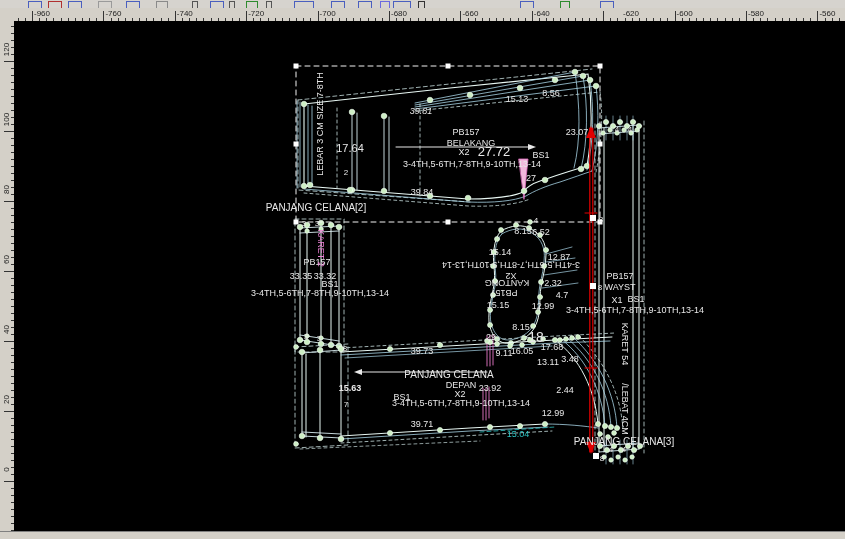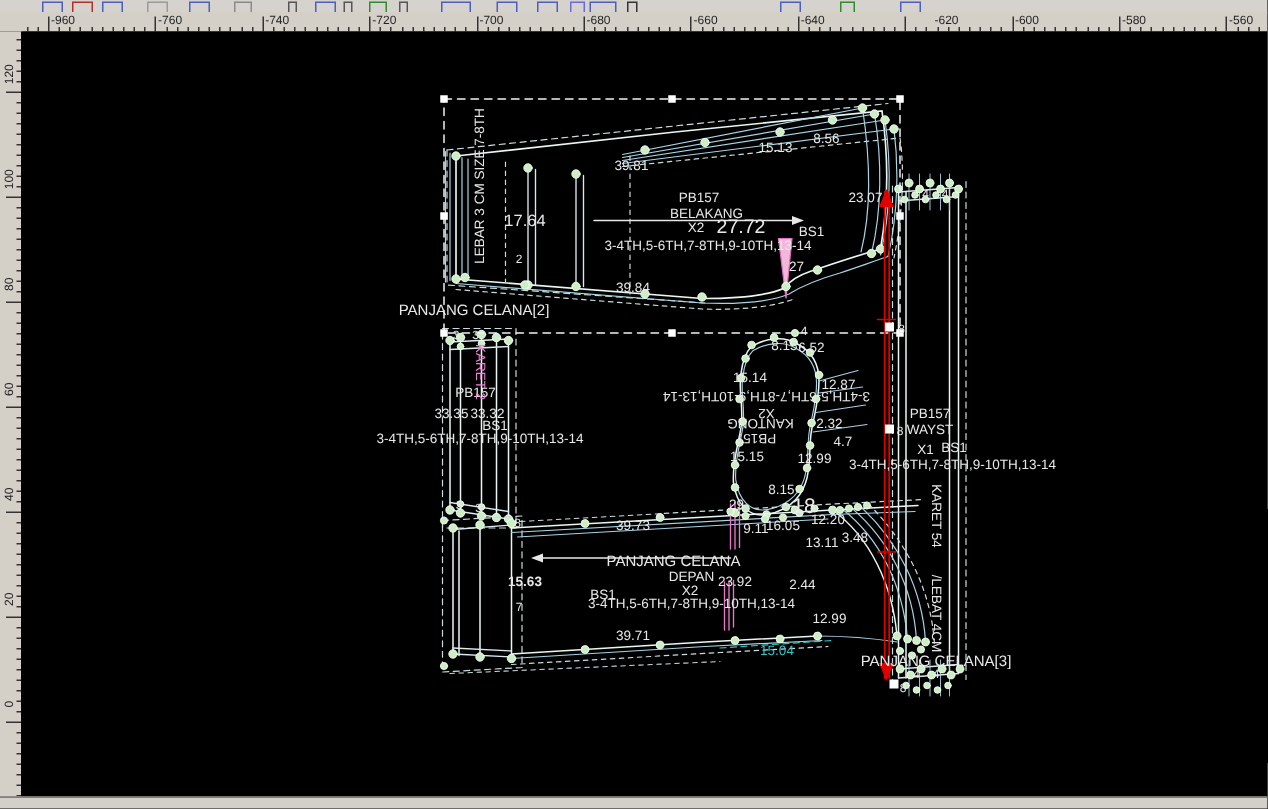--- a/index.html
+++ b/index.html
@@ -501,21 +501,21 @@
             <rect x="590" y="215" width="6" height="6"></rect>
             <rect x="590" y="283" width="6" height="6"></rect>
             <rect x="593" y="453" width="6" height="6"></rect>
           </g>
         </g>
 
       </g>
     </svg>
 
     <div id="labels-layer">
-        <div class="clabel" style="left: 421px; top: 111px; font-size: 9px; color: rgb(232, 232, 232); transform: translate(-50%, -50%);">39.81</div>
+        <div class="clabel" style="left: 421px; top: 111px; font-size: 9px; color: rgb(232, 232, 232); transform: translate(-50%, -50%); font-style: italic;">39.81</div>
         <div class="clabel" style="left: 517px; top: 99px; font-size: 9px; color: rgb(232, 232, 232); transform: translate(-50%, -50%);">15.13</div>
         <div class="clabel" style="left: 551px; top: 93px; font-size: 9px; color: rgb(232, 232, 232); transform: translate(-50%, -50%);">8.56</div>
         <div class="clabel" style="left: 577px; top: 132px; font-size: 9px; color: rgb(232, 232, 232); transform: translate(-50%, -50%);">23.07</div>
         <div class="clabel" style="left: 466px; top: 132px; font-size: 9px; color: rgb(232, 232, 232); transform: translate(-50%, -50%);">PB157</div>
         <div class="clabel" style="left: 471px; top: 143px; font-size: 9px; color: rgb(232, 232, 232); transform: translate(-50%, -50%);">BELAKANG</div>
         <div class="clabel" style="left: 464px; top: 152px; font-size: 9px; color: rgb(232, 232, 232); transform: translate(-50%, -50%);">X2</div>
         <div class="clabel" style="left: 494px; top: 151px; font-size: 13px; color: rgb(232, 232, 232); transform: translate(-50%, -50%);">27.72</div>
         <div class="clabel" style="left: 541px; top: 155px; font-size: 9px; color: rgb(232, 232, 232); transform: translate(-50%, -50%);">BS1</div>
         <div class="clabel" style="left: 472px; top: 164px; font-size: 9px; color: rgb(232, 232, 232); transform: translate(-50%, -50%);">3-4TH,5-6TH,7-8TH,9-10TH,13-14</div>
         <div class="clabel" style="left: 350px; top: 148px; font-size: 11px; color: rgb(232, 232, 232); transform: translate(-50%, -50%);">17.64</div>
@@ -540,37 +540,37 @@
         <div class="clabel" style="left: 504px; top: 292px; font-size: 9px; color: rgb(232, 232, 232); transform: translate(-50%, -50%) rotate(180deg);">PB157</div>
         <div class="clabel" style="left: 553px; top: 283px; font-size: 9px; color: rgb(232, 232, 232); transform: translate(-50%, -50%);">2.32</div>
         <div class="clabel" style="left: 562px; top: 295px; font-size: 9px; color: rgb(232, 232, 232); transform: translate(-50%, -50%);">4.7</div>
         <div class="clabel" style="left: 498px; top: 305px; font-size: 9px; color: rgb(232, 232, 232); transform: translate(-50%, -50%);">15.15</div>
         <div class="clabel" style="left: 543px; top: 306px; font-size: 9px; color: rgb(232, 232, 232); transform: translate(-50%, -50%);">12.99</div>
         <div class="clabel" style="left: 521px; top: 327px; font-size: 9px; color: rgb(232, 232, 232); transform: translate(-50%, -50%);">8.15</div>
         <div class="clabel" style="left: 491px; top: 337px; font-size: 9px; color: rgb(232, 232, 232); transform: translate(-50%, -50%);">29</div>
         <div class="clabel" style="left: 536px; top: 337px; font-size: 14px; color: rgb(232, 232, 232); transform: translate(-50%, -50%);">18</div>
         <div class="clabel" style="left: 504px; top: 353px; font-size: 9px; color: rgb(232, 232, 232); transform: translate(-50%, -50%);">9.11</div>
         <div class="clabel" style="left: 522px; top: 351px; font-size: 9px; color: rgb(232, 232, 232); transform: translate(-50%, -50%);">16.05</div>
-        <div class="clabel" style="left: 552px; top: 347px; font-size: 9px; color: rgb(232, 232, 232); transform: translate(-50%, -50%);">12.20</div>
+        <div class="clabel" style="left: 552px; top: 347px; font-size: 9px; color: rgb(232, 232, 232); transform: translate(-50%, -50%);">17.68</div>
         <div class="clabel" style="left: 548px; top: 362px; font-size: 9px; color: rgb(232, 232, 232); transform: translate(-50%, -50%);">13.11</div>
         <div class="clabel" style="left: 570px; top: 359px; font-size: 9px; color: rgb(232, 232, 232); transform: translate(-50%, -50%);">3.48</div>
         <div class="clabel" style="left: 422px; top: 351px; font-size: 9px; color: rgb(232, 232, 232); transform: translate(-50%, -50%);">39.73</div>
         <div class="clabel" style="left: 345px; top: 349px; font-size: 8px; color: rgb(232, 232, 232); transform: translate(-50%, -50%);">8</div>
         <div class="clabel" style="left: 449px; top: 375px; font-size: 10px; color: rgb(232, 232, 232); transform: translate(-50%, -50%);">PANJANG CELANA</div>
         <div class="clabel" style="left: 461px; top: 385px; font-size: 9px; color: rgb(232, 232, 232); transform: translate(-50%, -50%);">DEPAN</div>
         <div class="clabel" style="left: 490px; top: 388px; font-size: 9px; color: rgb(232, 232, 232); transform: translate(-50%, -50%);">23.92</div>
         <div class="clabel" style="left: 460px; top: 394px; font-size: 9px; color: rgb(232, 232, 232); transform: translate(-50%, -50%);">X2</div>
         <div class="clabel" style="left: 402px; top: 397px; font-size: 9px; color: rgb(232, 232, 232); transform: translate(-50%, -50%);">BS1</div>
         <div class="clabel" style="left: 461px; top: 403px; font-size: 9px; color: rgb(232, 232, 232); transform: translate(-50%, -50%);">3-4TH,5-6TH,7-8TH,9-10TH,13-14</div>
         <div class="clabel" style="left: 350px; top: 388px; font-size: 9px; color: rgb(232, 232, 232); transform: translate(-50%, -50%); font-weight: bold;">15.63</div>
         <div class="clabel" style="left: 346px; top: 405px; font-size: 8px; color: rgb(232, 232, 232); transform: translate(-50%, -50%);">7</div>
         <div class="clabel" style="left: 422px; top: 424px; font-size: 9px; color: rgb(232, 232, 232); transform: translate(-50%, -50%);">39.71</div>
         <div class="clabel" style="left: 518px; top: 434px; font-size: 9px; color: rgb(46, 196, 196); transform: translate(-50%, -50%);">15.04</div>
         <div class="clabel" style="left: 553px; top: 413px; font-size: 9px; color: rgb(232, 232, 232); transform: translate(-50%, -50%);">12.99</div>
-        <div class="clabel" style="left: 535px; top: 390px; font-size: 9px; color: rgb(232, 232, 232); transform: translate(-50%, -50%);">2.44</div>
+        <div class="clabel" style="left: 565px; top: 390px; font-size: 9px; color: rgb(232, 232, 232); transform: translate(-50%, -50%);">2.44</div>
         <div class="clabel" style="left: 620px; top: 276px; font-size: 9px; color: rgb(232, 232, 232); transform: translate(-50%, -50%);">PB157</div>
         <div class="clabel" style="left: 620px; top: 287px; font-size: 9px; color: rgb(232, 232, 232); transform: translate(-50%, -50%);">WAYST</div>
         <div class="clabel" style="left: 617px; top: 300px; font-size: 9px; color: rgb(232, 232, 232); transform: translate(-50%, -50%);">X1</div>
         <div class="clabel" style="left: 636px; top: 299px; font-size: 9px; color: rgb(232, 232, 232); transform: translate(-50%, -50%);">BS1</div>
         <div class="clabel" style="left: 635px; top: 310px; font-size: 9px; color: rgb(232, 232, 232); transform: translate(-50%, -50%);">3-4TH,5-6TH,7-8TH,9-10TH,13-14</div>
         <div class="clabel" style="left: 624px; top: 344px; font-size: 9px; color: rgb(232, 232, 232); transform: translate(-50%, -50%) rotate(90deg);">KARET 54</div>
         <div class="clabel" style="left: 624px; top: 409px; font-size: 9px; color: rgb(232, 232, 232); transform: translate(-50%, -50%) rotate(90deg);">/LEBAT 4CM</div>
         <div class="clabel" style="left: 624px; top: 442px; font-size: 10px; color: rgb(232, 232, 232); transform: translate(-50%, -50%);">PANJANG CELANA[3]</div>
         <div class="clabel" style="left: 617px; top: 130px; font-size: 8px; color: rgb(232, 232, 232); transform: translate(-50%, -50%);">4</div>
         <div class="clabel" style="left: 630px; top: 130px; font-size: 8px; color: rgb(232, 232, 232); transform: translate(-50%, -50%);">4</div>

